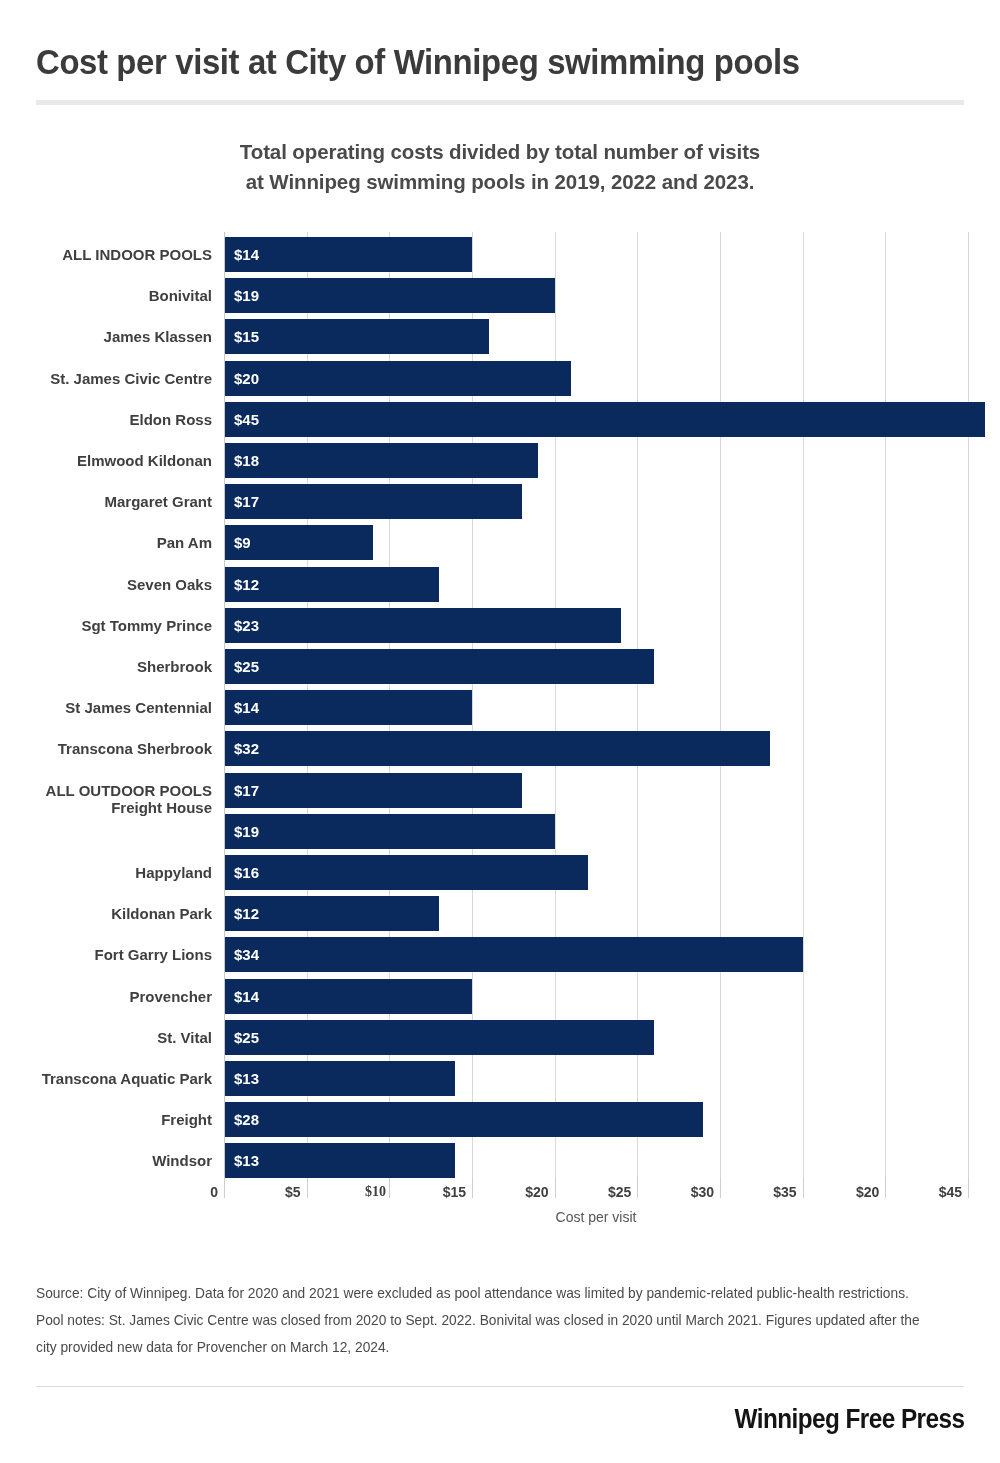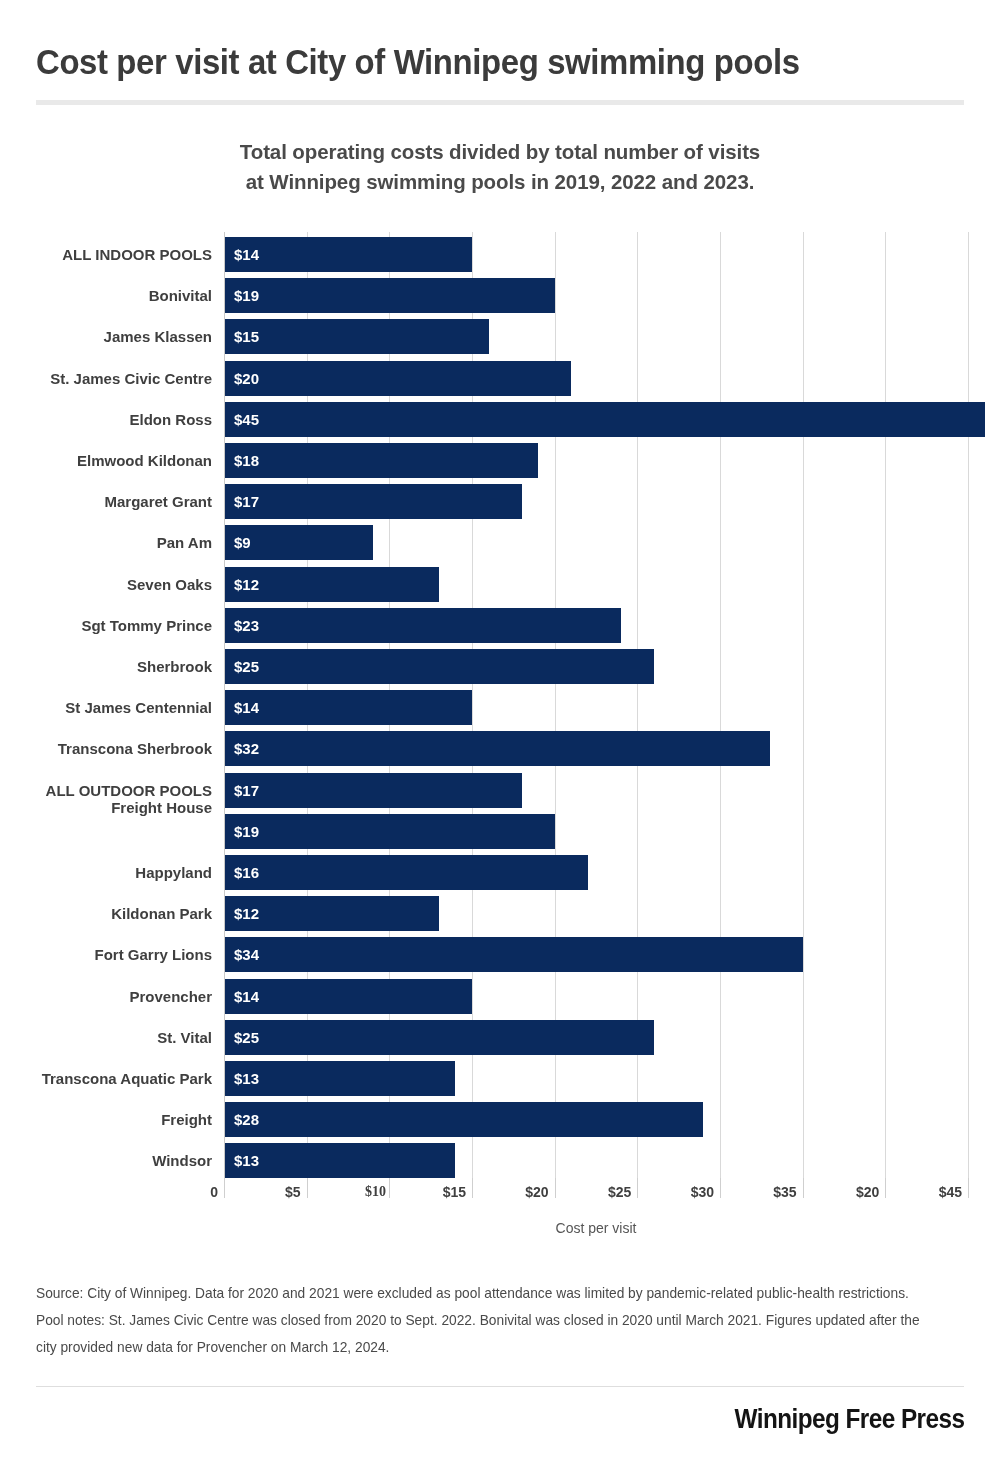--- a/index.html
+++ b/index.html
@@ -159,21 +159,21 @@
   }
   .xtick-mark {
     position: absolute;
     top: 0;
     width: 1px;
     height: 20px;
     background: #cfcfcf;
   }
   .xaxis-title {
     position: absolute;
-    top: 42px;
+    top: 31px;
     left: 0;
     width: 744px;
     text-align: center;
     font-size: 14px;
     color: #555555;
   }
 
   
   .footnote {
     position: absolute;

